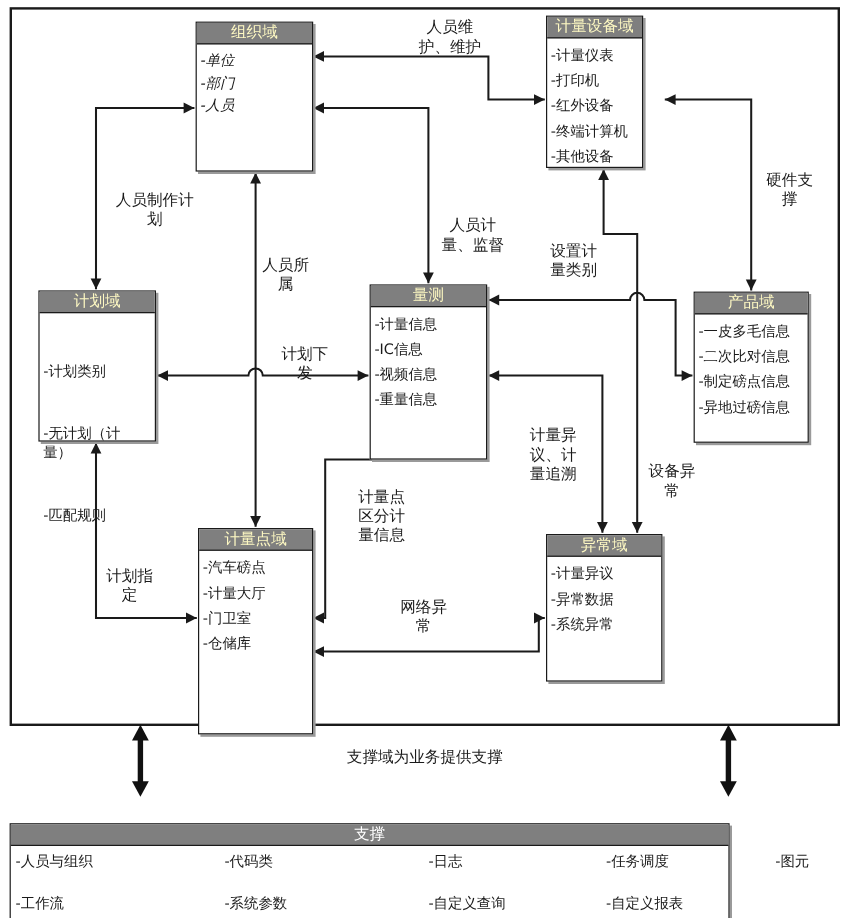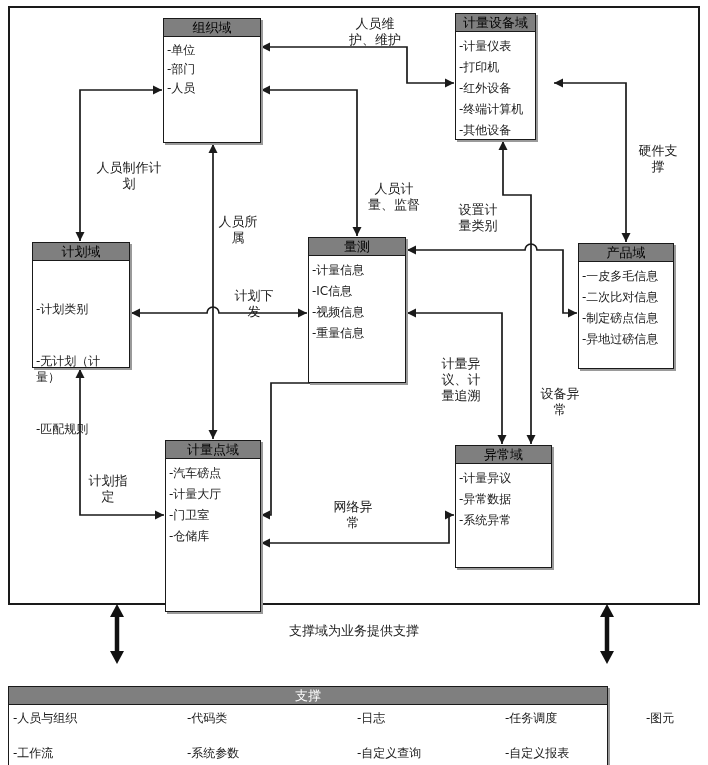--- a/index.html
+++ b/index.html
@@ -1,24 +1,24 @@
 <!DOCTYPE html>
 <html><head>
 <meta charset="utf-8">
 <style>
   html,body{margin:0;padding:0;background:#ffffff;}
   body{font-family:"DejaVu Sans",sans-serif;color:#1a1a1a;}
   #canvas{position:relative;width:708px;height:765px;background:#ffffff;overflow:hidden;}
   #edges{position:absolute;left:0;top:0;z-index:1;}
   .container{position:absolute;left:8px;top:6px;width:688px;height:595px;border:2px solid #1a1a1a;z-index:0;background:#ffffff;}
   .dbox{position:absolute;background:#ffffff;border:1.5px solid #1a1a1a;box-shadow:2px 2px 0 #9a9a9a;z-index:2;box-sizing:border-box;}
-  .dhead{height:17px;line-height:17px;background:#7f7f7f;color:#000000;text-align:center;font-size:13px;border-bottom:1.5px solid #1a1a1a;overflow:hidden;}
+  .dhead{height:17px;line-height:17px;background:#7f7f7f;color:#fef9c3;text-align:center;font-size:13px;border-bottom:1.5px solid #1a1a1a;overflow:hidden;}
   .ditems{padding:4px 2px 0 3px;font-size:12px;}
   .ditem{white-space:pre-line;}
-  .lh19 .ditem{line-height:19px;}
+  .lh19 .ditem{line-height:19px;font-style:italic;}
   .lh21 .ditem{line-height:21px;}
   .lh16 .ditem{line-height:16px;margin-top:36px;}
   .elabel{position:absolute;z-index:2;font-size:13px;line-height:16px;text-align:center;white-space:pre-line;color:#1a1a1a;}
   .caption{position:absolute;left:0;top:622px;width:708px;text-align:center;font-size:13px;z-index:2;}
   .supbox{position:absolute;left:8px;top:686px;width:600px;height:92px;border:1.5px solid #1a1a1a;box-shadow:2px 2px 0 #9a9a9a;background:#ffffff;z-index:2;box-sizing:border-box;}
   .suphead{height:17px;line-height:17px;background:#7f7f7f;color:#ffffff;text-align:center;font-size:13px;border-bottom:1.5px solid #1a1a1a;}
   .supitem{position:absolute;font-size:12px;white-space:nowrap;}
 </style>
 </head>
 <body>
@@ -159,20 +159,23 @@
 量、监督</div>
   <div class="elabel" style="left:450px;top:202px;width:56px">设置计
 量类别</div>
   <div class="elabel" style="left:226px;top:288px;width:56px">计划下
 发</div>
   <div class="elabel" style="left:434px;top:356px;width:54px">计量异
 议、计
 量追溯</div>
   <div class="elabel" style="left:532px;top:386px;width:56px">设备异
 常</div>
+  <div class="elabel" style="left:291px;top:407px;width:54px">计量点
+区分计
+量信息</div>
   <div class="elabel" style="left:81px;top:473px;width:54px">计划指
 定</div>
   <div class="elabel" style="left:326px;top:499px;width:54px">网络异
 常</div>
 
   <div class="caption">支撑域为业务提供支撑</div>
 
   <div class="supbox">
     <div class="suphead">支撑</div>
     <div class="supitem" style="left:4px;top:23px">-人员与组织</div>

